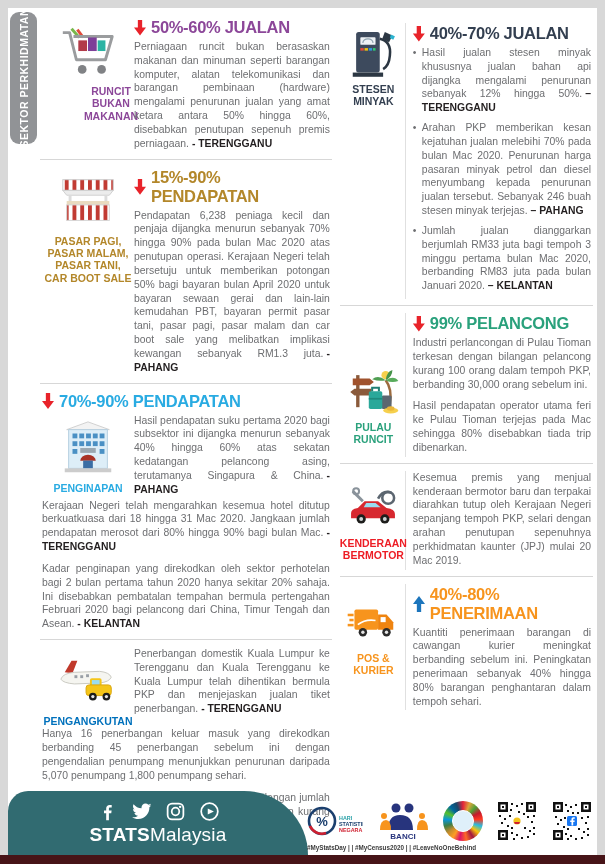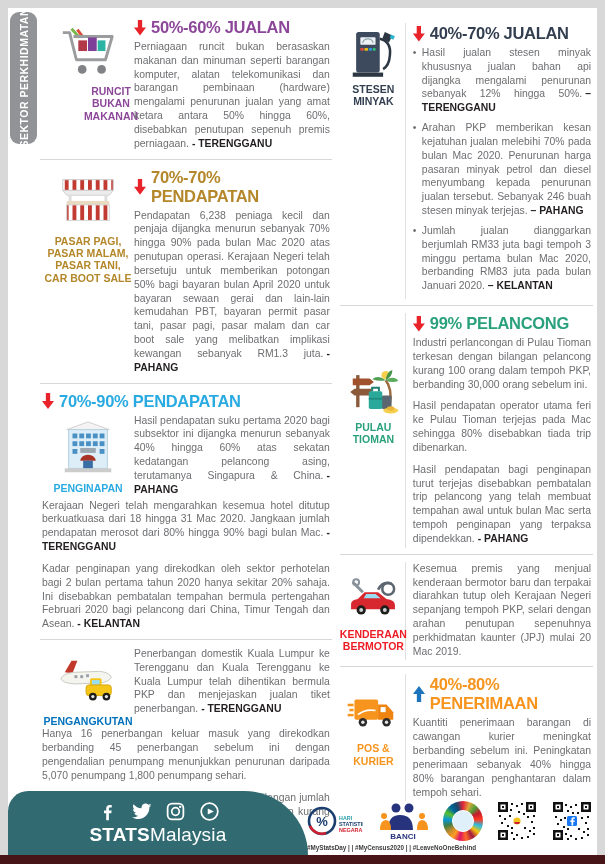--- a/index.html
+++ b/index.html
@@ -124,21 +124,21 @@
               <rect x="10" y="35" width="44" height="16" fill="url(#stripeA)" stroke="#d5d5d5"></rect>
             </svg>
             <div class="icon-label" style="color: rgb(179, 135, 42);">PASAR PAGI,
 PASAR MALAM,
 PASAR TANI,
 CAR BOOT SALE</div>
           </div>
           <div class="body-col">
             <h2 class="block-heading" style="color: rgb(179, 135, 42);">
               <span class="arrow arrow-down"></span>
-              <span>70%-70% PENDAPATAN</span>
+              <span>15%-90% PENDAPATAN</span>
             </h2>
             <p class="para"><span>Pendapatan 6,238 peniaga kecil dan penjaja dijangka menurun sebanyak 70% hingga 90% pada bulan Mac 2020 atas penutupan operasi. Kerajaan Negeri telah bersetuju untuk memberikan potongan 50% bagi bayaran bulan April 2020 untuk bayaran sewaan gerai dan lain-lain kemudahan PBT, bayaran permit pasar tani, pasar pagi, pasar malam dan car boot sale yang melibatkan implikasi kewangan sebanyak RM1.3 juta.</span><span class="loc">- PAHANG</span></p>
           </div>
         </div>
       </section>
 
       <section>
         <h2 class="block-heading" style="color: rgb(41, 171, 226);">
           <span class="arrow arrow-down"></span>
           <span>70%-90% PENDAPATAN</span>
@@ -256,30 +256,29 @@
               <rect x="12" y="12" width="4" height="38" fill="#8a5a3b"></rect>
               <polygon points="8,16 28,16 33,20 28,24 8,24" fill="#a0522d"></polygon>
               <polygon points="30,28 10,28 5,32 10,36 30,36" fill="#8a5a3b"></polygon>
               <rect x="42" y="36" width="12" height="16" rx="2" fill="#5c6670"></rect>
               <rect x="27" y="31" width="16" height="21" rx="2" fill="#2aa89a"></rect>
               <path d="M31 31 v-4 h8 v4" fill="none" stroke="#1f7f74" stroke-width="2.4"></path>
               <line x1="27" y1="40" x2="43" y2="40" stroke="#1f8a7d" stroke-width="2"></line>
               <ellipse cx="53" cy="54" rx="9" ry="3.4" fill="#f6d04d"></ellipse>
               <ellipse cx="53" cy="51.6" rx="4.5" ry="2.6" fill="#eab63a"></ellipse>
             </svg>
-            <div class="icon-label" style="color: rgb(42, 161, 124);">PULAU TIOMAN</div>
+            <div class="icon-label" style="color: rgb(42, 161, 124);">PULAU RUNCIT</div>
           </div>
           <div class="body-col">
             <h2 class="block-heading" style="color: rgb(42, 161, 124);">
               <span class="arrow arrow-down"></span>
               <span>99% PELANCONG</span>
             </h2>
             <p class="para"><span>Industri perlancongan di Pulau Tioman terkesan dengan bilangan pelancong kurang 100 orang dalam tempoh PKP, berbanding 30,000 orang sebelum ini.</span></p>
             <p class="para"><span>Hasil pendapatan operator utama feri ke Pulau Tioman terjejas pada Mac sehingga 80% disebabkan tiada trip dibenarkan.</span></p>
-            <p class="para"><span>Hasil pendapatan bagi penginapan turut terjejas disebabkan pembatalan trip pelancong yang telah membuat tempahan awal untuk bulan Mac serta tempoh penginapan yang terpaksa dipendekkan.</span><span class="loc">- PAHANG</span></p>
           </div>
         </div>
       </section>
 
       <section>
         <div class="row">
           <div class="icon-col" style="padding-top:10px;">
             <svg class="icon-art" viewBox="0 0 64 64">
               <path d="M8 12 l12 12" stroke="#8a939b" stroke-width="3.4"></path>
               <circle cx="12" cy="12" r="3.5" fill="none" stroke="#8a939b" stroke-width="2.4"></circle>

